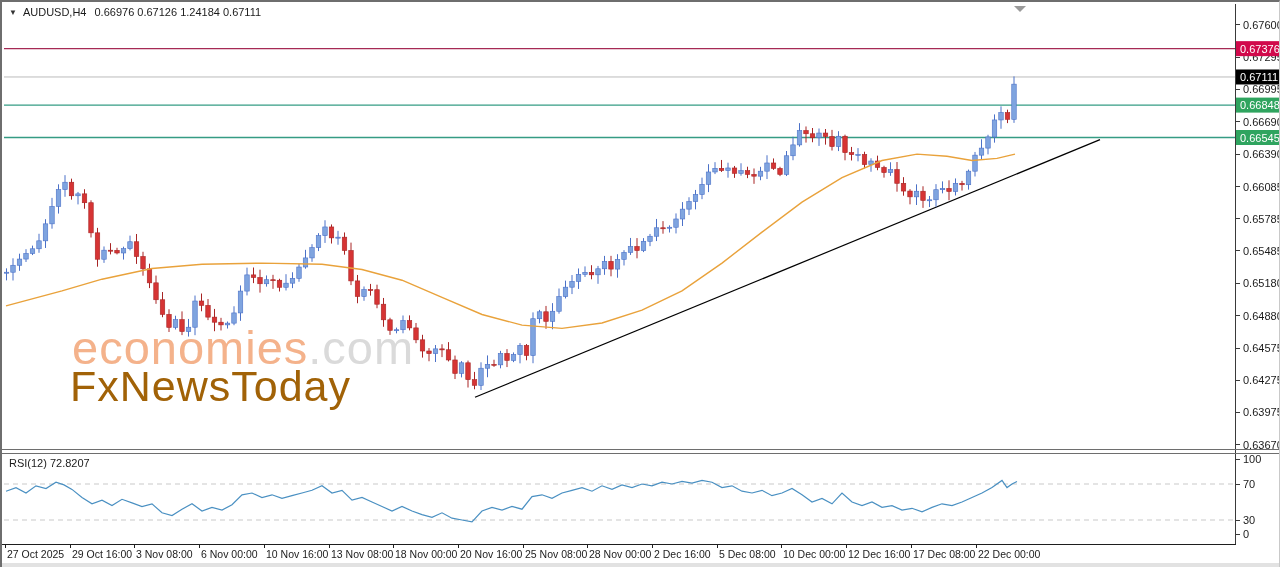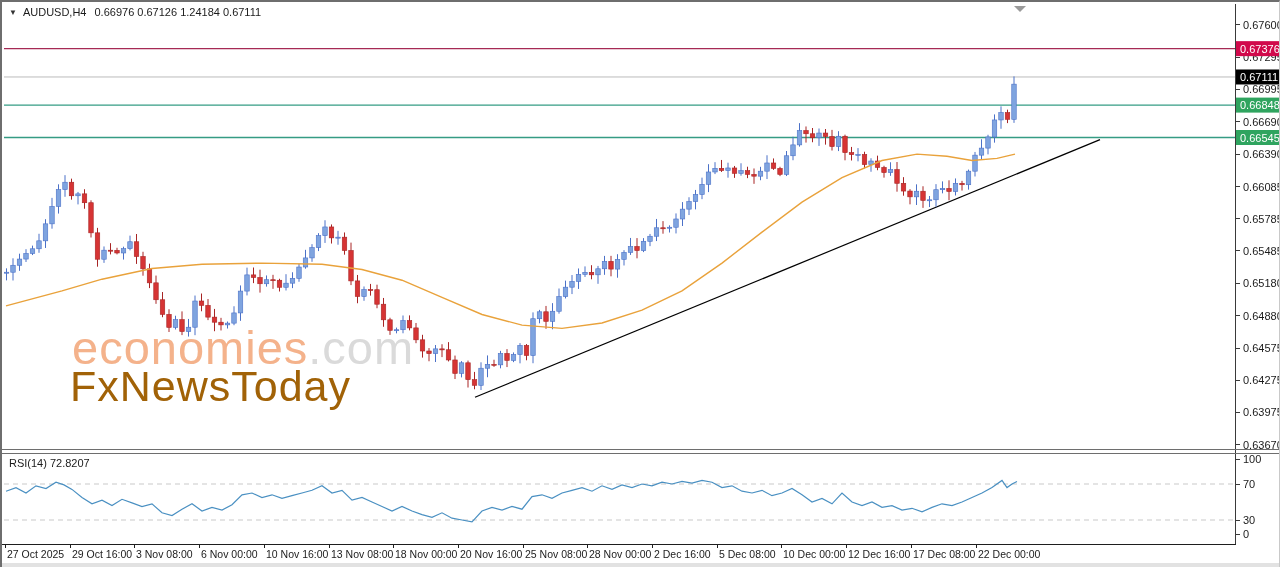--- a/index.html
+++ b/index.html
@@ -466,16 +466,16 @@
         <text x="911" y="556" font-size="10.5" fill="#1b1b1b">17 Dec 08:00</text>
         <line x1="974.5" y1="542" x2="974.5" y2="546" stroke="#1e1e1e" stroke-width="1" shape-rendering="crispEdges"></line>
         <text x="976" y="556" font-size="10.5" fill="#1b1b1b">22 Dec 00:00</text>
       </g>
     </svg>
 
   <div id="title-row">
     <span class="tri">▼</span><span>AUDUSD,H4</span><span class="vals">0.66976 0.67126 1.24184 0.67111</span>
   </div>
 
-  <div id="rsi-label">RSI(14) 72.8207</div>
+  <div id="rsi-label">RSI(12) 72.8207</div>
 
   <div id="bottom-strip"></div>
 </div>
 
 </body></html>

